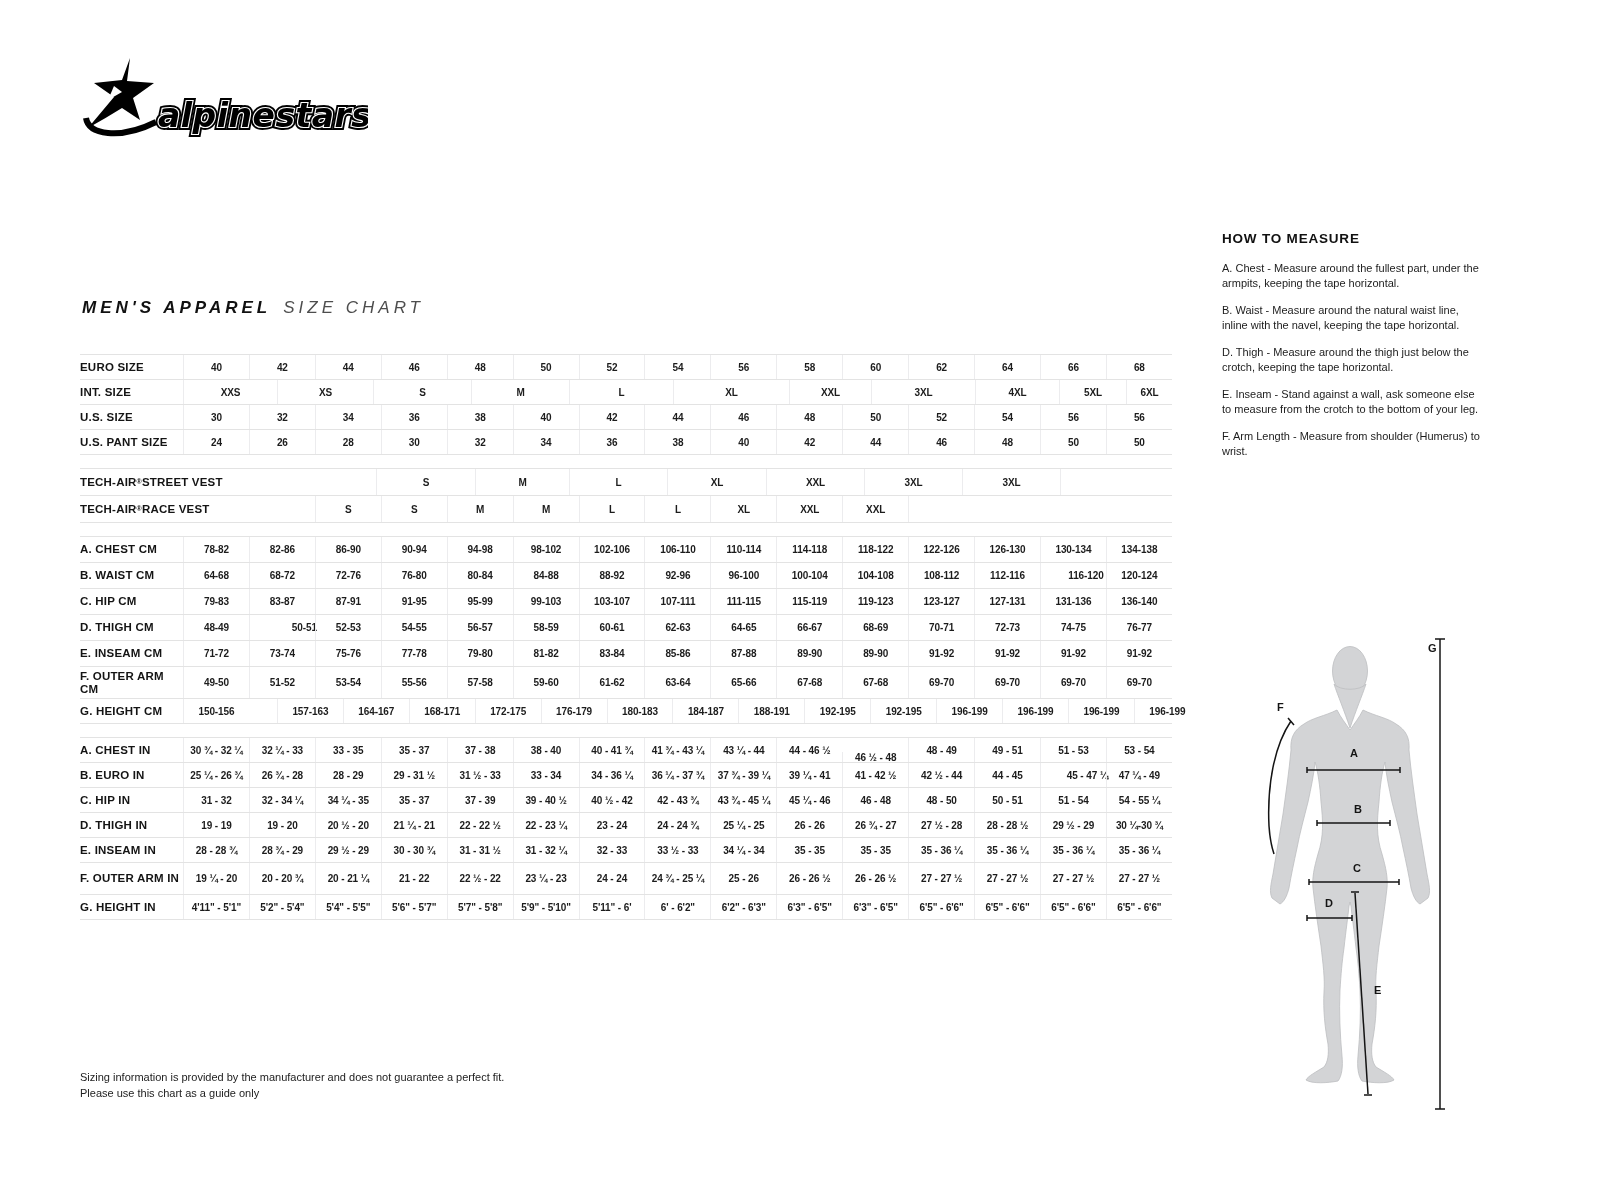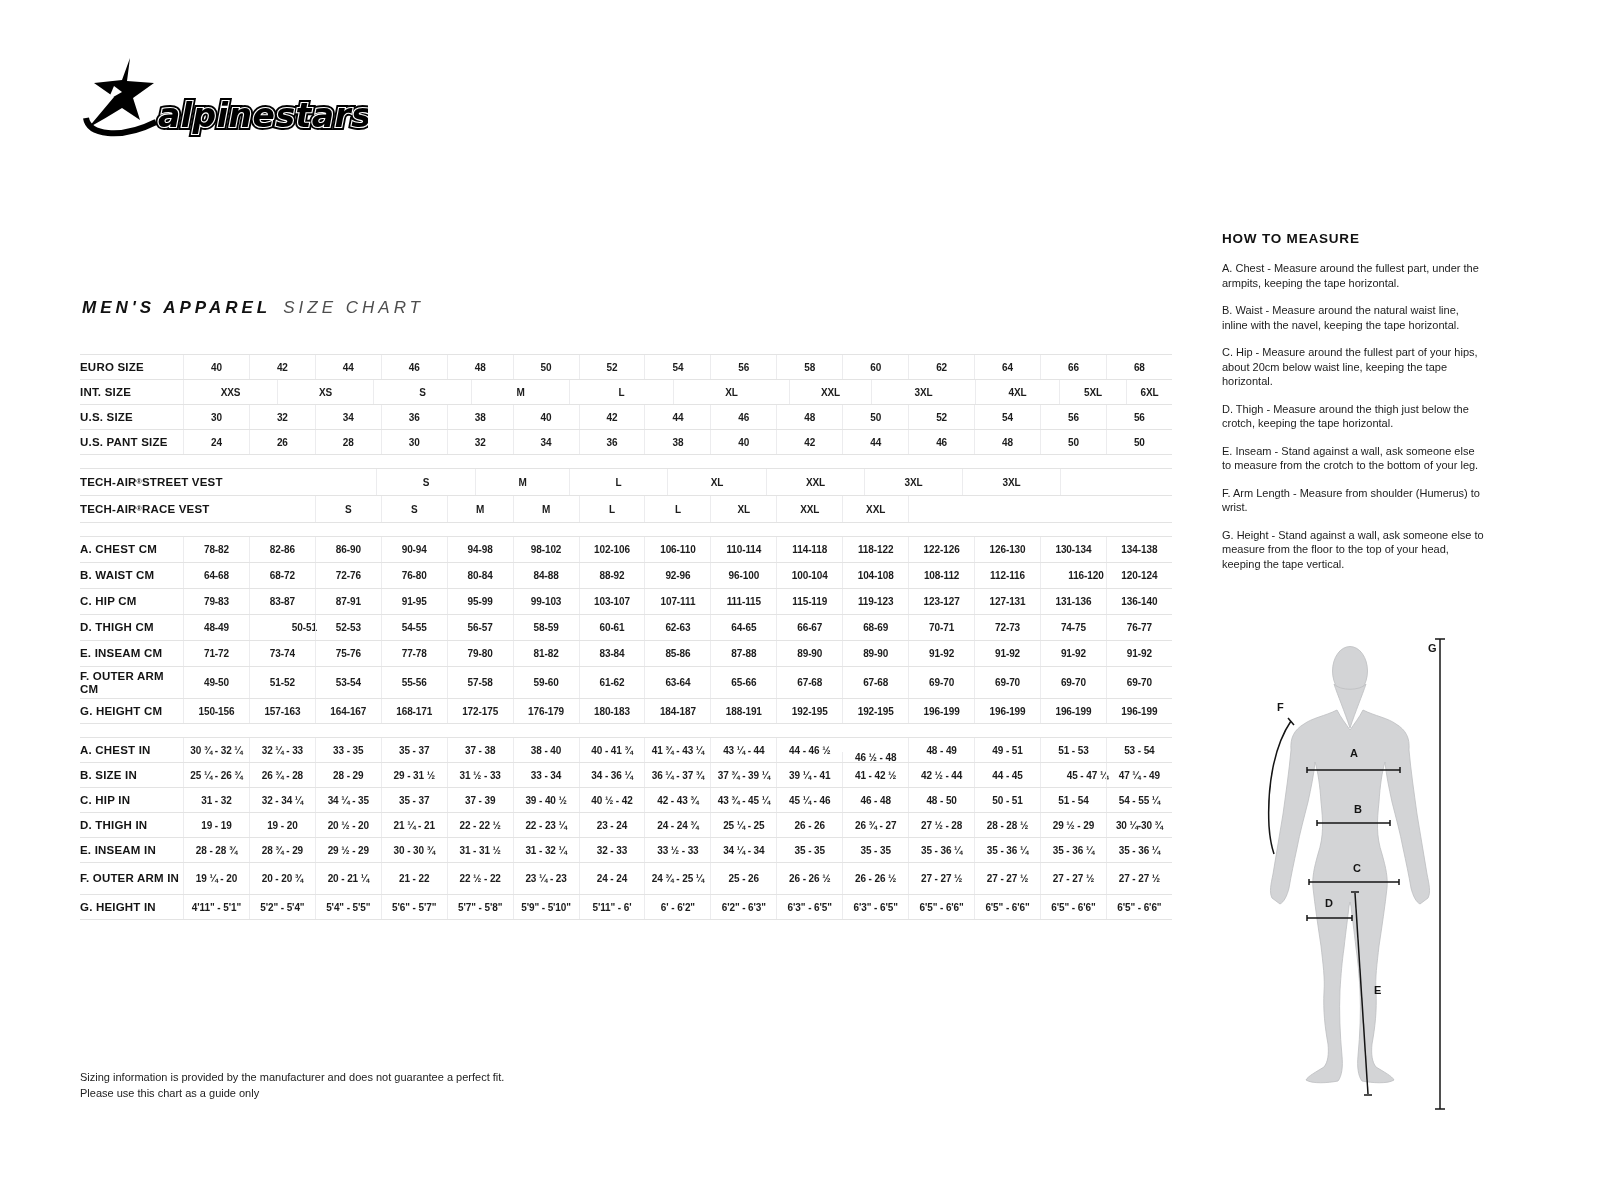--- a/index.html
+++ b/index.html
@@ -276,21 +276,21 @@
         <div class="t-cell" style="width: 65.933px; flex: 0 0 65.933px;">67-68</div>
         <div class="t-cell" style="width: 65.933px; flex: 0 0 65.933px;">67-68</div>
         <div class="t-cell" style="width: 65.933px; flex: 0 0 65.933px;">69-70</div>
         <div class="t-cell" style="width: 65.933px; flex: 0 0 65.933px;">69-70</div>
         <div class="t-cell" style="width: 65.933px; flex: 0 0 65.933px;">69-70</div>
         <div class="t-cell" style="width: 65.933px; flex: 0 0 65.933px;">69-70</div>
       </div>
       <div class="t-row" style="height: 24px;">
         <div class="t-label">G. HEIGHT CM</div>
         <div class="t-cell" style="width: 65.933px; flex: 0 0 65.933px;">150-156</div>
-        <div class="t-cell" style="width: 65.933px; flex: 0 0 65.933px;">157-163</div>
+        <div class="t-cell" style="width: 65.933px; flex: 0 0 65.933px; margin-left: 28px;">157-163</div>
         <div class="t-cell" style="width: 65.933px; flex: 0 0 65.933px;">164-167</div>
         <div class="t-cell" style="width: 65.933px; flex: 0 0 65.933px;">168-171</div>
         <div class="t-cell" style="width: 65.933px; flex: 0 0 65.933px;">172-175</div>
         <div class="t-cell" style="width: 65.933px; flex: 0 0 65.933px;">176-179</div>
         <div class="t-cell" style="width: 65.933px; flex: 0 0 65.933px;">180-183</div>
         <div class="t-cell" style="width: 65.933px; flex: 0 0 65.933px;">184-187</div>
         <div class="t-cell" style="width: 65.933px; flex: 0 0 65.933px;">188-191</div>
         <div class="t-cell" style="width: 65.933px; flex: 0 0 65.933px;">192-195</div>
         <div class="t-cell" style="width: 65.933px; flex: 0 0 65.933px;">192-195</div>
         <div class="t-cell" style="width: 65.933px; flex: 0 0 65.933px;">196-199</div>
@@ -312,21 +312,21 @@
         <div class="t-cell" style="width: 65.933px; flex: 0 0 65.933px;">41 ¾ - 43 ¼</div>
         <div class="t-cell" style="width: 65.933px; flex: 0 0 65.933px;">43 ¼ - 44</div>
         <div class="t-cell" style="width: 65.933px; flex: 0 0 65.933px;">44 - 46 ½</div>
         <div class="t-cell" style="width: 65.933px; flex: 0 0 65.933px; margin-top: 14px;">46 ½ - 48</div>
         <div class="t-cell" style="width: 65.933px; flex: 0 0 65.933px;">48 - 49</div>
         <div class="t-cell" style="width: 65.933px; flex: 0 0 65.933px;">49 - 51</div>
         <div class="t-cell" style="width: 65.933px; flex: 0 0 65.933px;">51 - 53</div>
         <div class="t-cell" style="width: 65.933px; flex: 0 0 65.933px;">53 - 54</div>
       </div>
       <div class="t-row" style="height: 24px;">
-        <div class="t-label">B. SIZE IN</div>
+        <div class="t-label">B. EURO IN</div>
         <div class="t-cell" style="width: 65.933px; flex: 0 0 65.933px;">25 ¼ - 26 ¾</div>
         <div class="t-cell" style="width: 65.933px; flex: 0 0 65.933px;">26 ¾ - 28</div>
         <div class="t-cell" style="width: 65.933px; flex: 0 0 65.933px;">28 - 29</div>
         <div class="t-cell" style="width: 65.933px; flex: 0 0 65.933px;">29 - 31 ½</div>
         <div class="t-cell" style="width: 65.933px; flex: 0 0 65.933px;">31 ½ - 33</div>
         <div class="t-cell" style="width: 65.933px; flex: 0 0 65.933px;">33 - 34</div>
         <div class="t-cell" style="width: 65.933px; flex: 0 0 65.933px;">34 - 36 ¼</div>
         <div class="t-cell" style="width: 65.933px; flex: 0 0 65.933px;">36 ¼ - 37 ¾</div>
         <div class="t-cell" style="width: 65.933px; flex: 0 0 65.933px;">37 ¾ - 39 ¼</div>
         <div class="t-cell" style="width: 65.933px; flex: 0 0 65.933px;">39 ¼ - 41</div>
@@ -427,25 +427,23 @@
         <div class="t-cell" style="width: 65.933px; flex: 0 0 65.933px;">6'5" - 6'6"</div>
       </div>
     </div>
   </div>
 
 <div id="how-to-measure" class="abs">
   <h3>HOW TO MEASURE</h3>
   <div>
       <p>A. Chest - Measure around the fullest part, under the armpits, keeping the tape horizontal.</p>
       <p>B. Waist - Measure around the natural waist line, inline with the navel, keeping the tape horizontal.</p>
-      <p>C. Hip - Measure around the fullest part of your hips, about 20cm below waist line, keeping the tape horizontal.</p>
       <p>D. Thigh - Measure around the thigh just below the crotch, keeping the tape horizontal.</p>
       <p>E. Inseam - Stand against a wall, ask someone else to measure from the crotch to the bottom of your leg.</p>
       <p>F. Arm Length - Measure from shoulder (Humerus) to wrist.</p>
-      <p>G. Height - Stand against a wall, ask someone else to measure from the floor to the top of your head, keeping the tape vertical.</p>
     </div>
 </div>
 
 <div id="diagram" class="abs">
   <svg width="230" height="505" viewBox="0 0 230 505">
     <g fill="#d3d4d6" stroke="#bcbec0" stroke-width="0.8">
       <ellipse cx="122" cy="45" rx="17.5" ry="24.5"></ellipse>
       <path d="M106,58 C110,70 116,84 122,102 C128,84 134,70 138,58 C132,65 112,65 106,58 Z"></path>
       <path d="M109,84
         C 97,90 84,92 76,98

